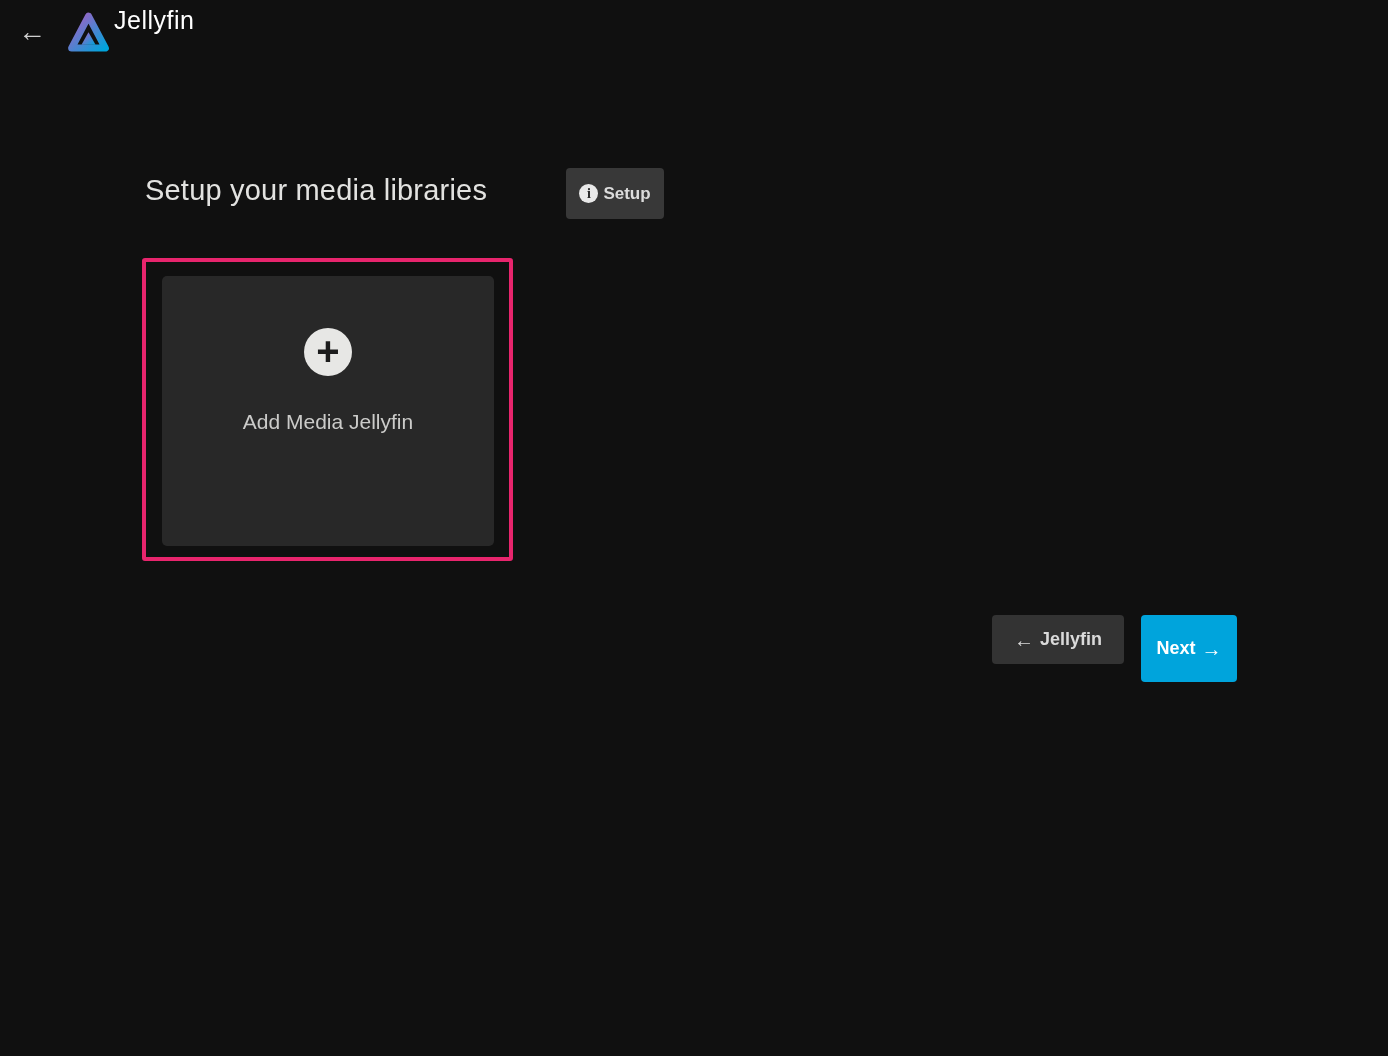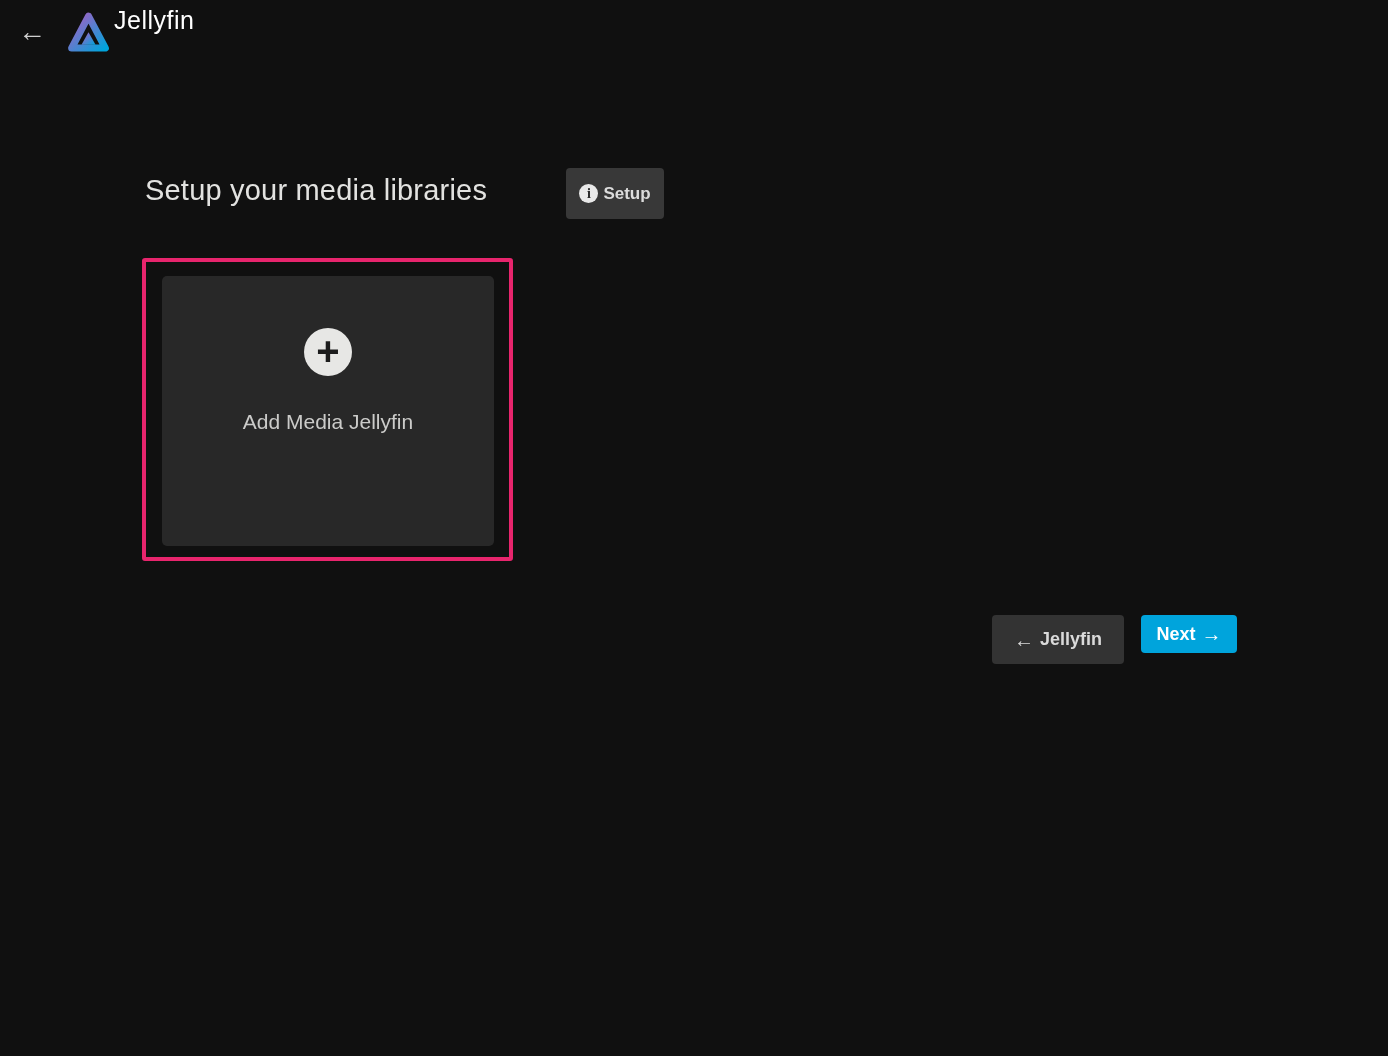--- a/index.html
+++ b/index.html
@@ -162,21 +162,21 @@
     align-items: center;
     justify-content: center;
     gap: 6px;
     padding: 0;
   }
   .next-btn {
     position: absolute;
     left: 1141px;
     top: 615px;
     width: 96px;
-    height: 38px;
+    height: 67px;
     background: #00a4dc;
     border: none;
     border-radius: 4px;
     color: #ffffff;
     cursor: pointer;
     display: flex;
     align-items: center;
     justify-content: center;
     gap: 6px;
     padding: 0;

